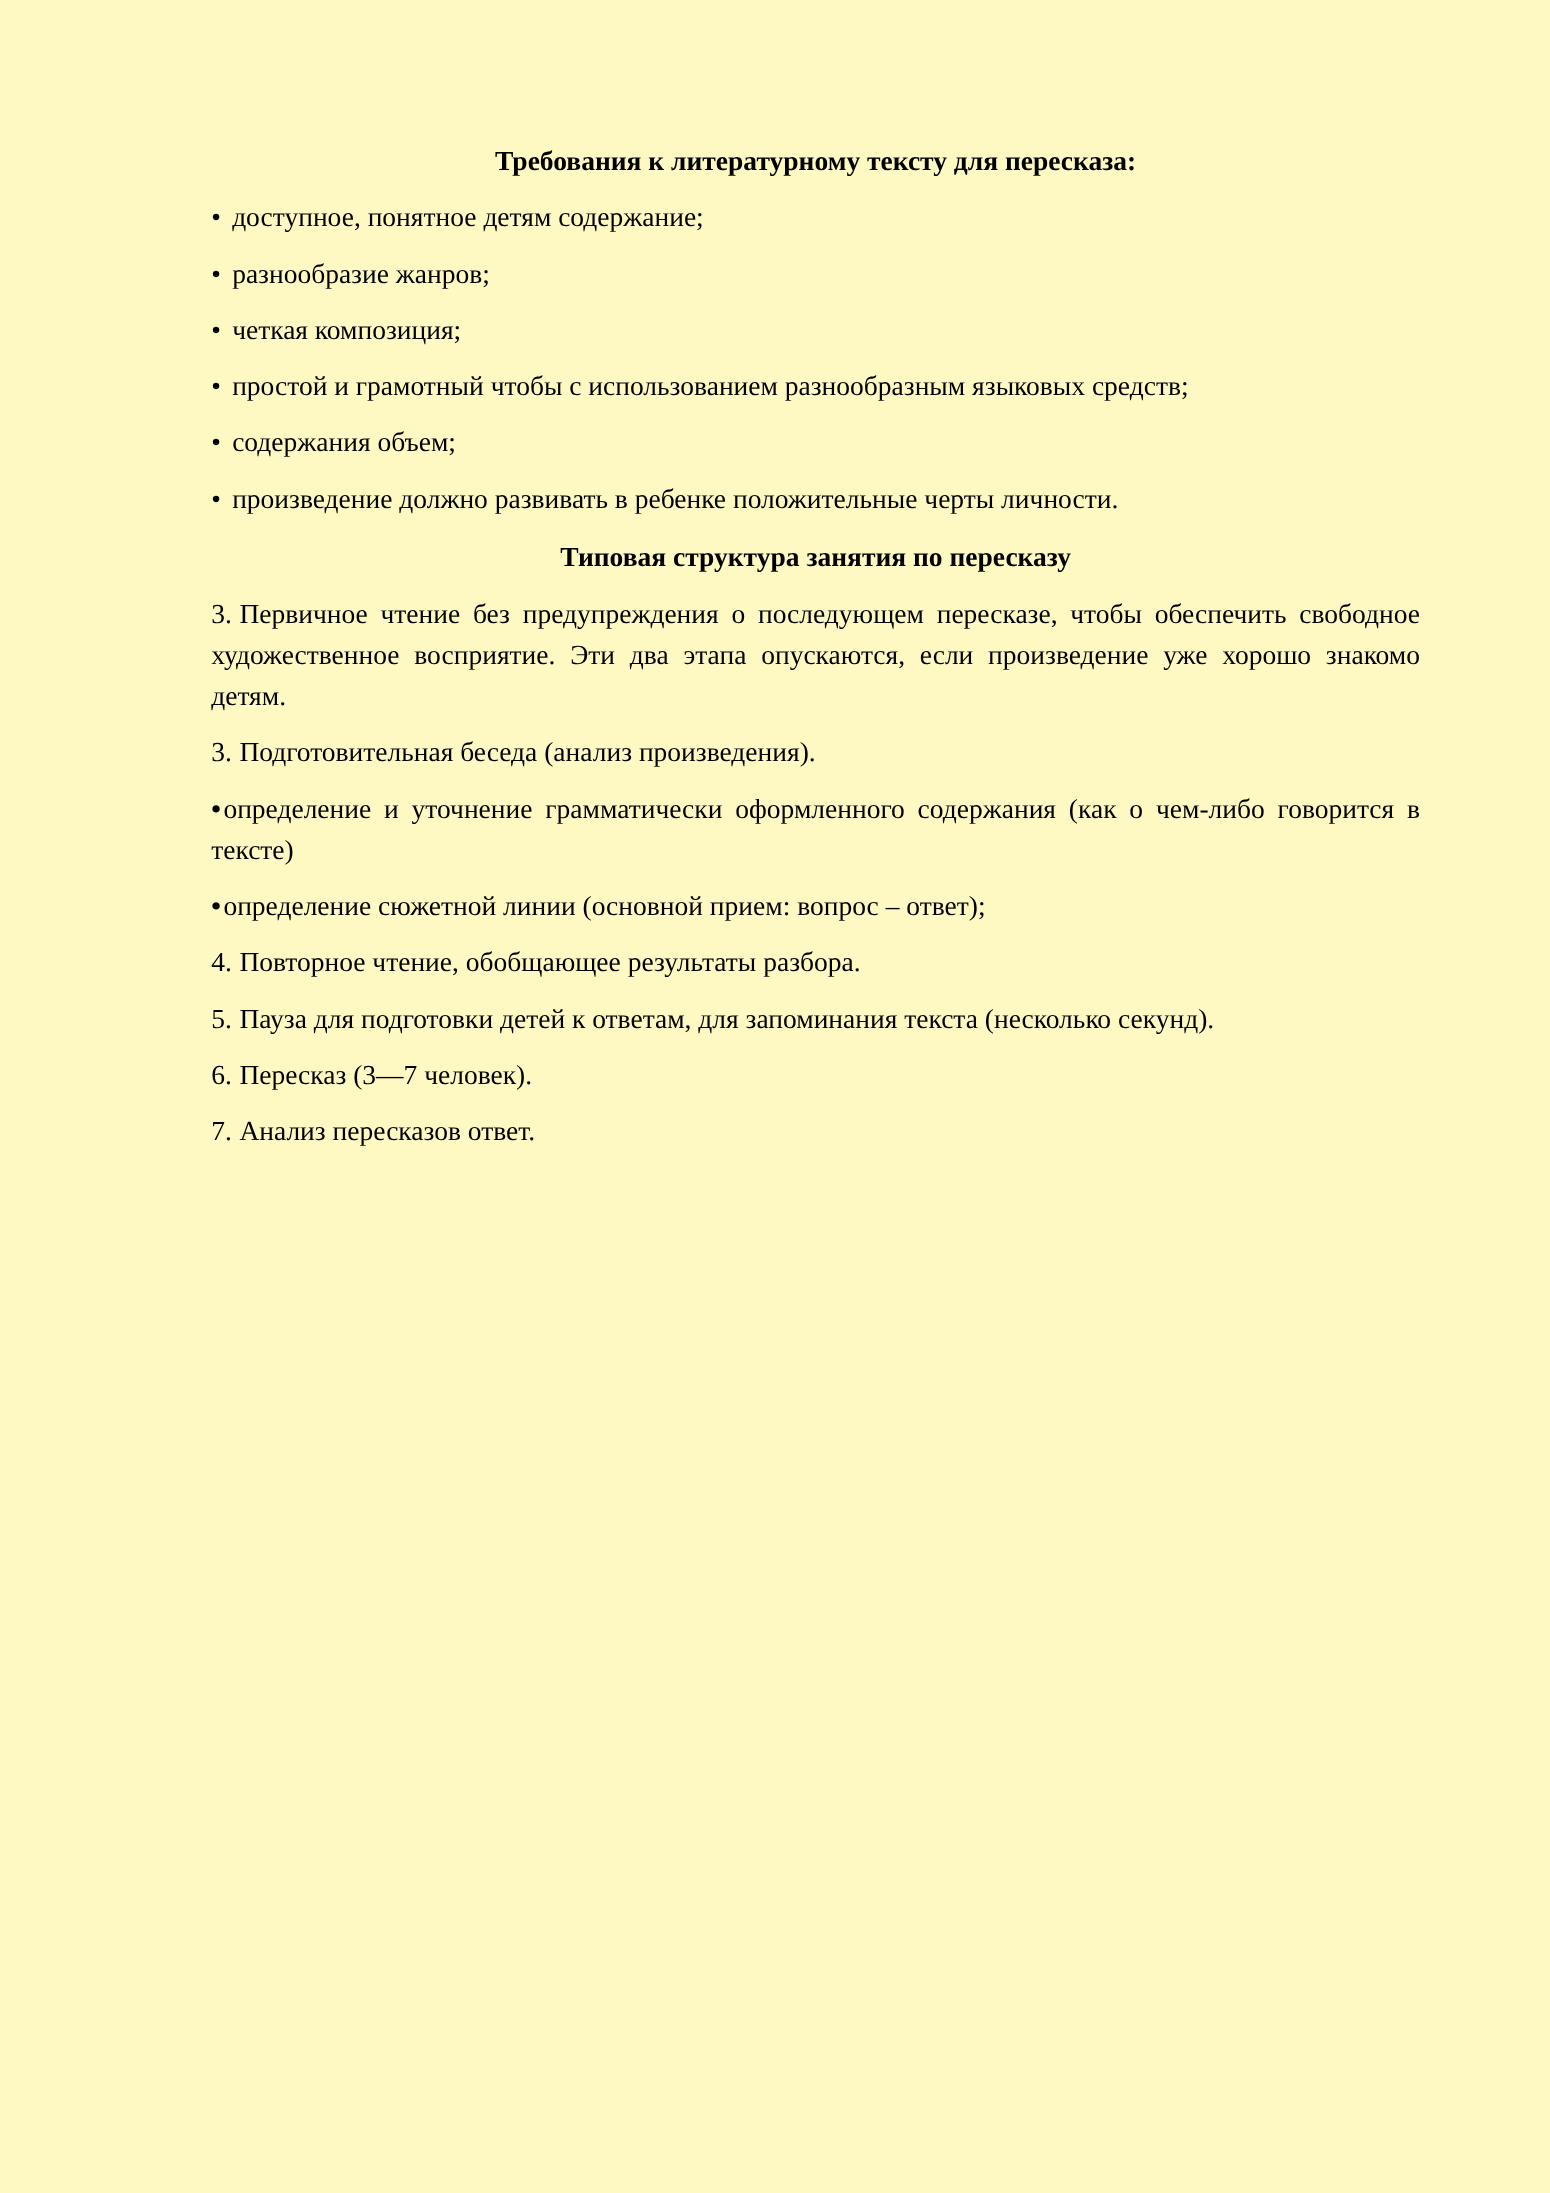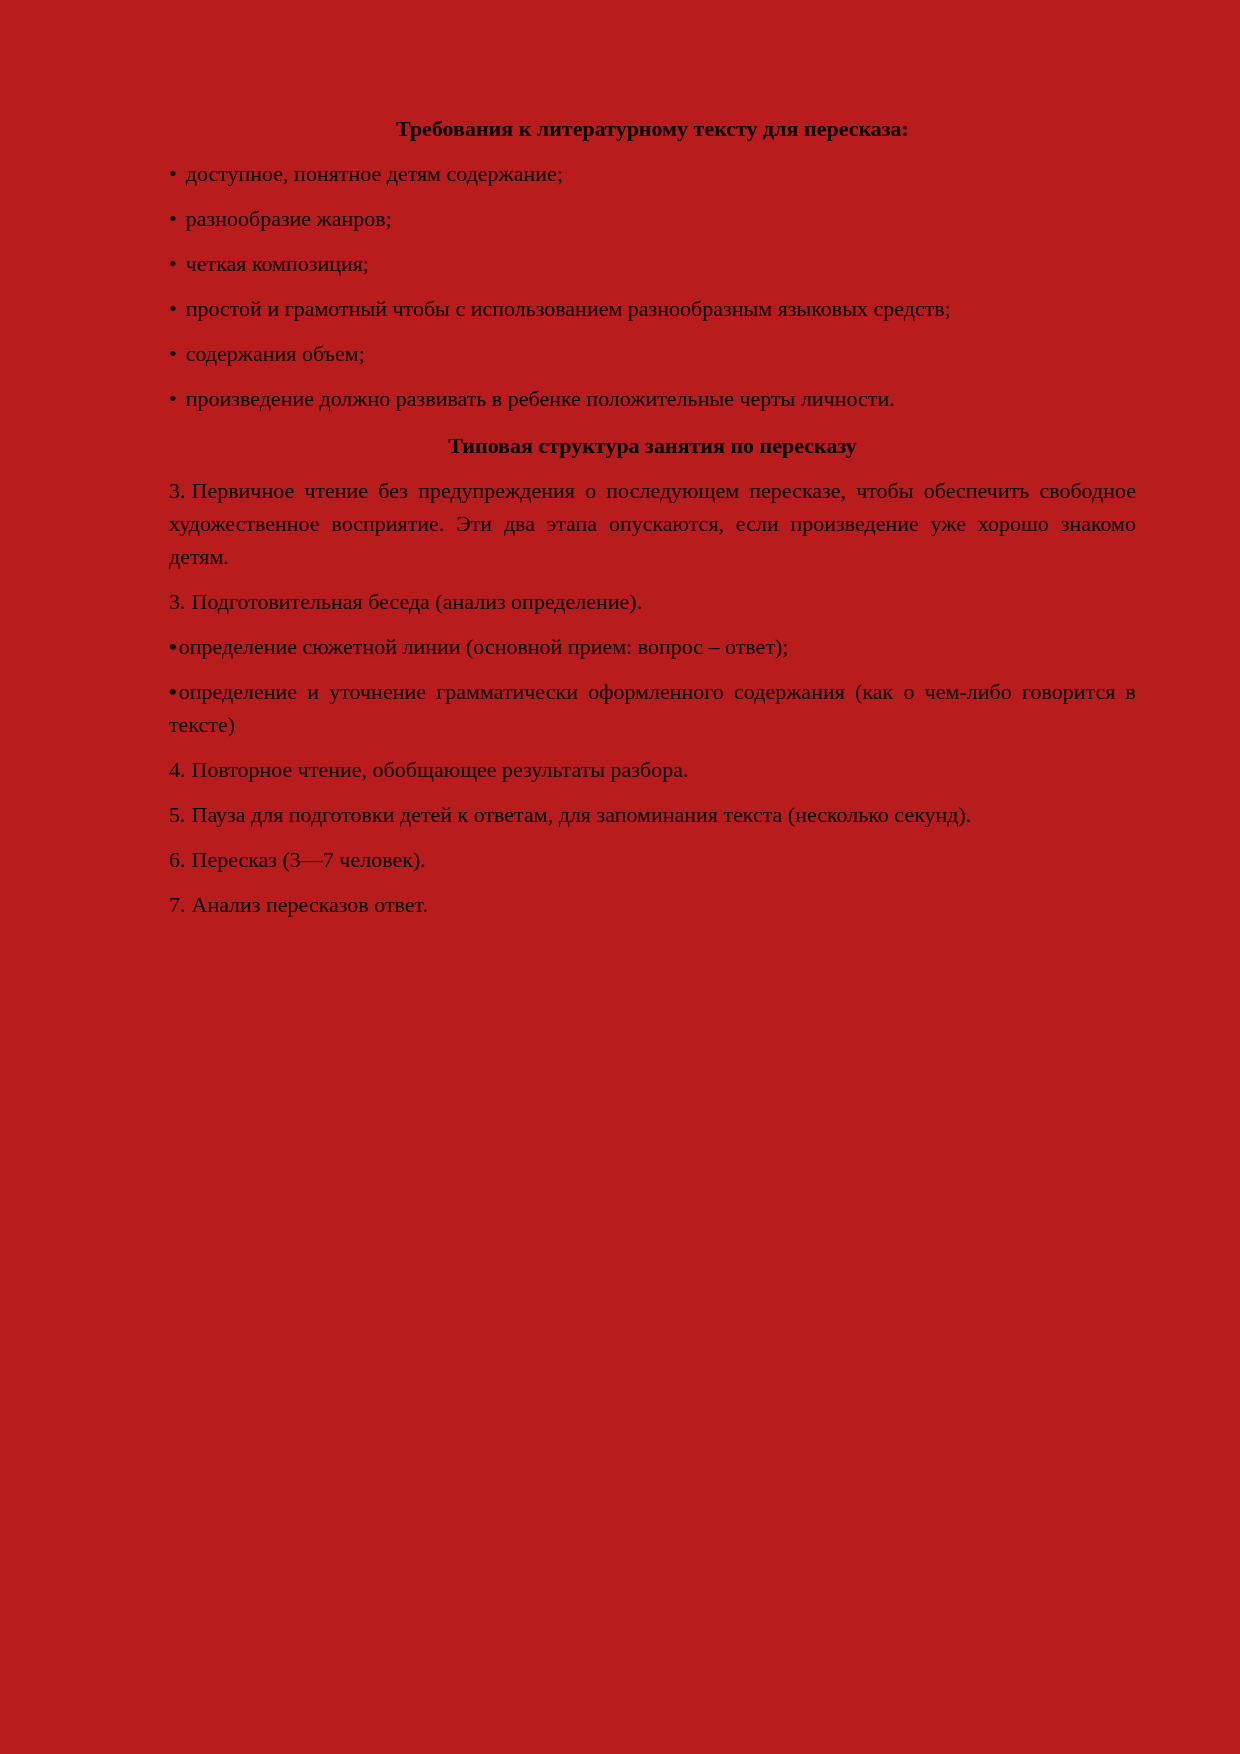--- a/index.html
+++ b/index.html
@@ -5,21 +5,21 @@
   html, body {
     margin: 0;
     padding: 0;
     background: #ffffff;
   }
   .page {
     position: relative;
     width: 1240px;
     height: 1754px;
     margin: 0 auto;
-    background: #b91c1c;
+    background: #fef9c3;
     color: #000000;
     font-family: "Liberation Serif", "DejaVu Serif", serif;
     font-size: 22px;
     line-height: 33px;
     box-sizing: border-box;
     padding: 112px 92px 0 157px;
     overflow: hidden;
   }
   .doc-heading {
     font-weight: bold;
@@ -59,21 +59,21 @@
   <p class="doc-para"><span class="marker bullet-spaced">•</span><span>доступное, понятное детям содержание;</span></p>
   <p class="doc-para"><span class="marker bullet-spaced">•</span><span>разнообразие жанров;</span></p>
   <p class="doc-para"><span class="marker bullet-spaced">•</span><span>четкая композиция;</span></p>
   <p class="doc-para"><span class="marker bullet-spaced">•</span><span>простой и грамотный  чтобы с использованием разнообразным языковых средств;</span></p>
   <p class="doc-para"><span class="marker bullet-spaced">•</span><span>содержания объем;</span></p>
   <p class="doc-para"><span class="marker bullet-spaced">•</span><span>произведение должно развивать в ребенке положительные черты личности.</span></p>
 
   <h1 class="doc-heading spaced-before">Типовая структура занятия по пересказу</h1>
 
   <p class="doc-para"><span class="marker number">3.</span><span>Первичное чтение без предупреждения о последующем пересказе, чтобы обеспечить свободное художественное восприятие. Эти два этапа опускаются, если произведение уже хорошо знакомо детям.</span></p>
-  <p class="doc-para"><span class="marker number">3.</span><span>Подготовительная беседа (анализ определение).</span></p>
+  <p class="doc-para"><span class="marker number">3.</span><span>Подготовительная беседа (анализ произведения).</span></p>
+  <p class="doc-para"><span class="marker bullet-tight">•</span><span>определение и уточнение грамматически оформленного содержания (как о чем-либо говорится в тексте)</span></p>
   <p class="doc-para"><span class="marker bullet-tight">•</span><span>определение сюжетной линии (основной прием: вопрос – ответ);</span></p>
-  <p class="doc-para"><span class="marker bullet-tight">•</span><span>определение и уточнение грамматически оформленного содержания (как о чем-либо говорится в тексте)</span></p>
   <p class="doc-para"><span class="marker number">4.</span><span>Повторное чтение, обобщающее результаты разбора.</span></p>
   <p class="doc-para"><span class="marker number">5.</span><span>Пауза для подготовки детей к ответам, для запоминания текста (несколько секунд).</span></p>
   <p class="doc-para"><span class="marker number">6.</span><span>Пересказ (3—7 человек).</span></p>
   <p class="doc-para"><span class="marker number">7.</span><span>Анализ пересказов ответ.</span></p>
 
 </div>
 
 </body></html>

